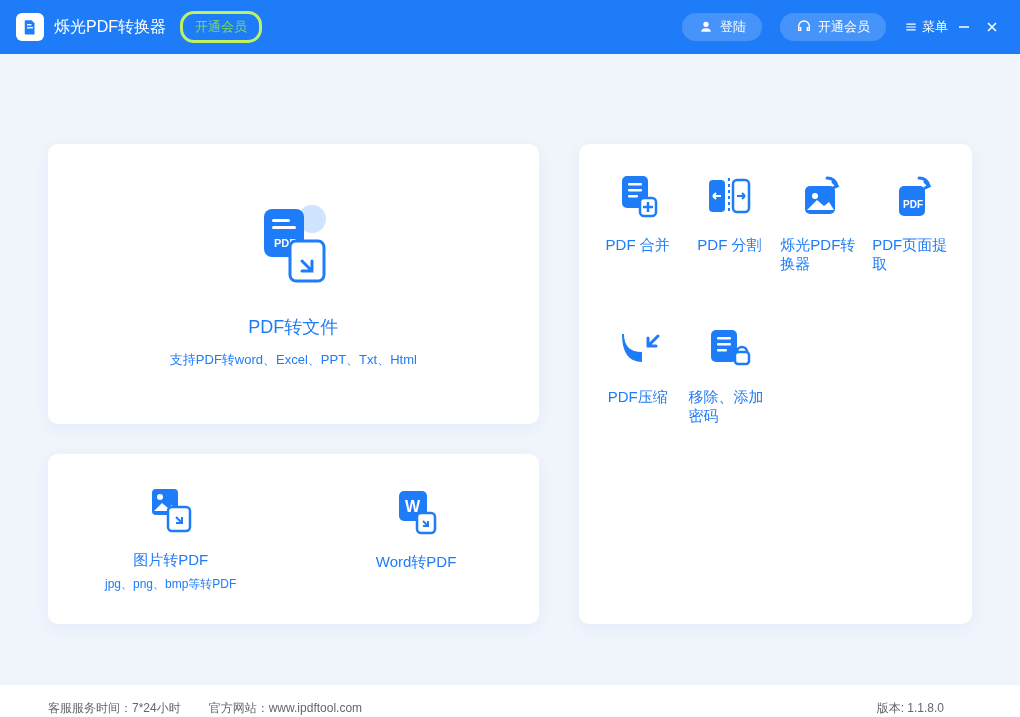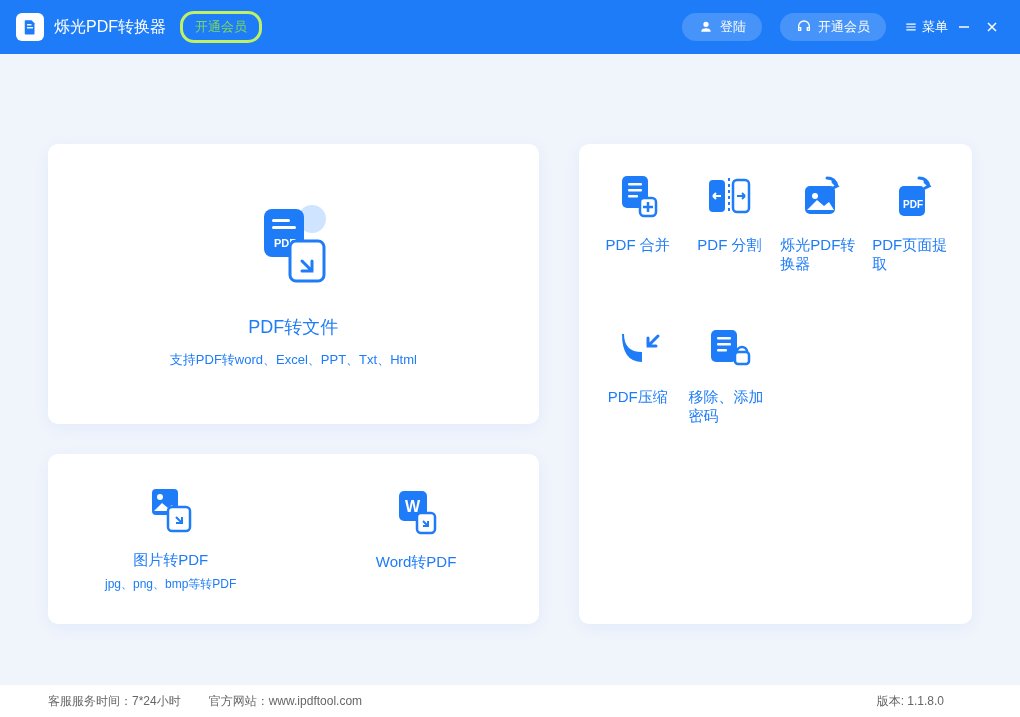--- a/index.html
+++ b/index.html
@@ -25,21 +25,21 @@
 .small-row{height:170px;background:#fff;border-radius:10px;display:flex;margin-top:30px;box-shadow:0 4px 16px rgba(30,124,248,.06)}
 .small-card{flex:1;display:flex;flex-direction:column;align-items:center;justify-content:center;cursor:pointer}
 .sc-icon{width:50px;height:50px;margin-bottom:16px;position:relative}
 .sc-title{color:#1e7cf8;font-size:15px;font-weight:500;margin-bottom:6px}
 .sc-sub{color:#1e7cf8;font-size:12px;min-height:14px}
 .right-col{width:400px;background:#fff;border-radius:10px;padding:28px 18px;box-shadow:0 4px 16px rgba(30,124,248,.06)}
 .grid{display:grid;grid-template-columns:1fr 1fr 1fr 1fr;gap:50px 10px}
 .grid-card{display:flex;flex-direction:column;align-items:center;cursor:pointer}
 .gc-icon{width:48px;height:48px;margin-bottom:16px;position:relative}
 .gc-title{color:#1e7cf8;font-size:15px;font-weight:500}
-.footer{position:absolute;bottom:0;left:0;right:0;height:32px;background:#fff;display:flex;align-items:center;padding:0 48px;font-size:12px;color:#666}
+.footer{position:absolute;bottom:0;left:0;right:0;height:32px;background:#fff;display:flex;align-items:flex-end;padding:0 48px;font-size:12px;color:#666}
 .footer span{margin-right:28px}
 .foot-spacer{flex:1}
 </style>
 </head>
 <body>
 
 <div class="header">
   <div class="logo-box">
     <svg viewBox="0 0 24 24">
         <path fill="#1e7cf8" d="M6 3h8l4 4v14a1 1 0 0 1-1 1H6a1 1 0 0 1-1-1V4a1 1 0 0 1 1-1z"></path>

